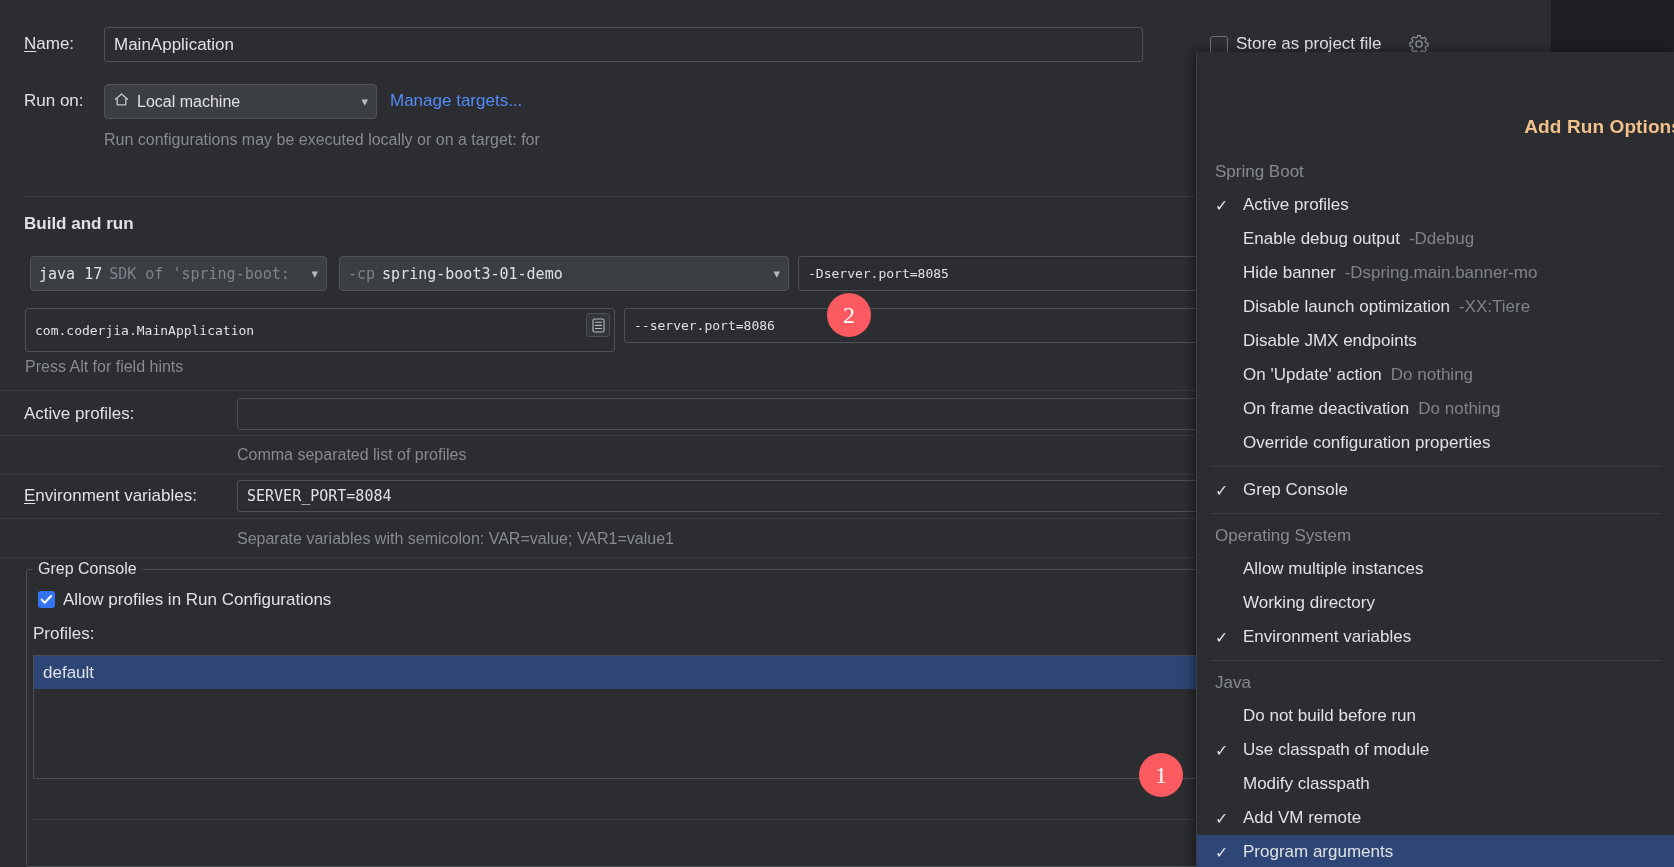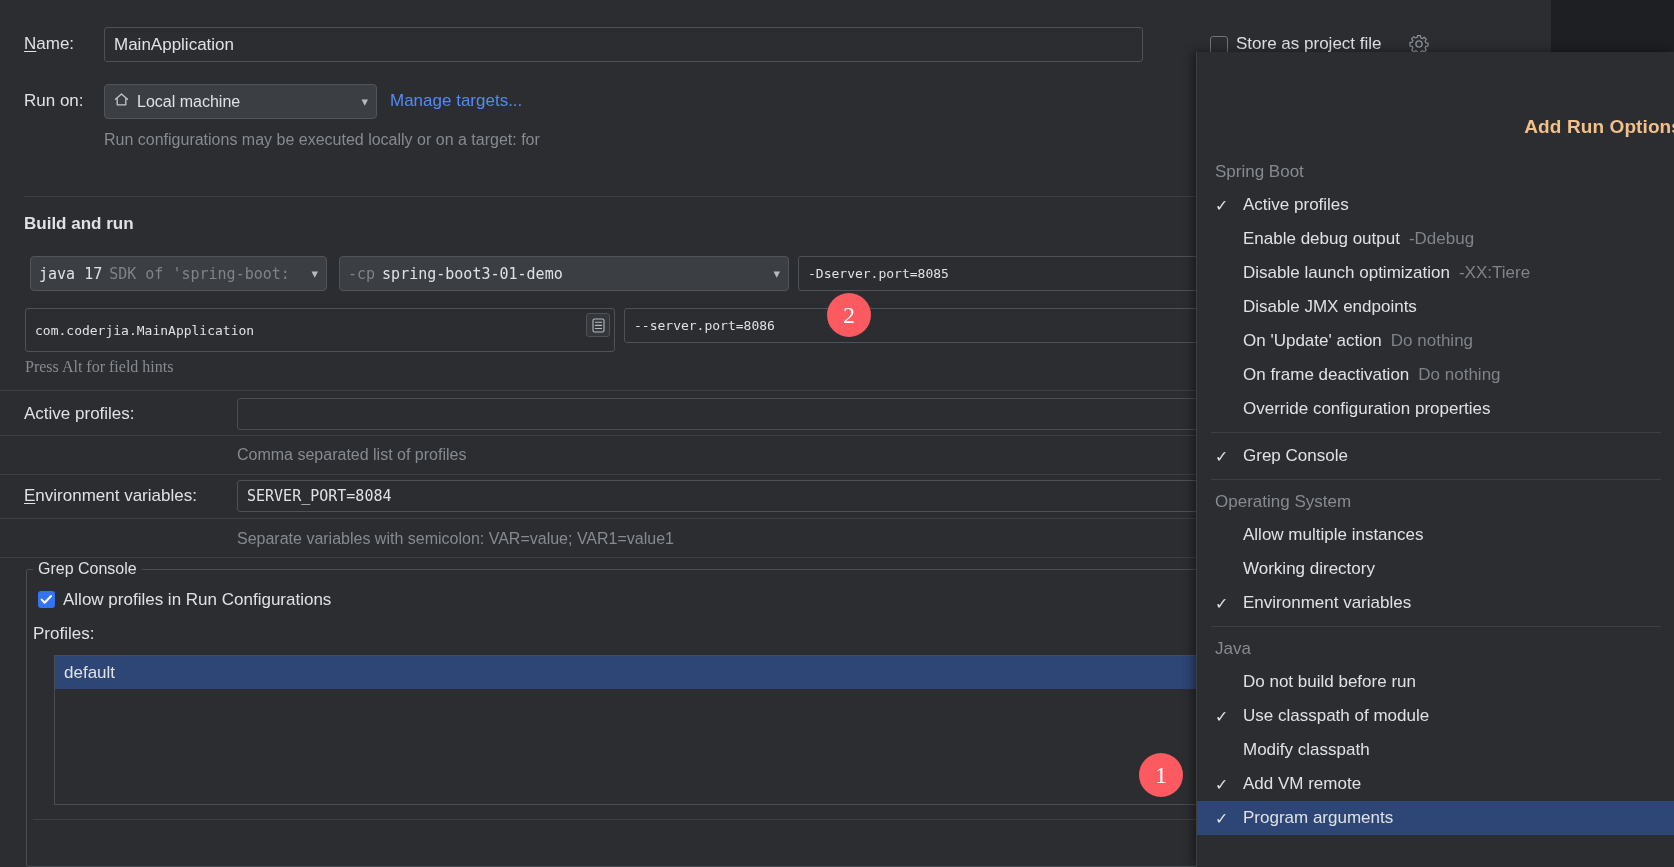--- a/index.html
+++ b/index.html
@@ -272,21 +272,21 @@
     <svg width="13" height="15" viewBox="0 0 13 15">
       <rect x="1" y="1" width="11" height="13" rx="1.5" fill="none" stroke="#b6b9bf" stroke-width="1.1"></rect>
       <path d="M3.4 4.3h6.2M3.4 7.4h6.2M3.4 10.5h6.2" stroke="#b6b9bf" stroke-width="1.1" stroke-linecap="round"></path>
     </svg>
   </div>
 
   <div class="field mono" style="left:624px; top:308px; width:734px; height:35px;">
     <span>--server.port=8086</span>
   </div>
 
-  <div class="hint" style="left:25px; top:357px;font-family:Liberation Serif, serif;">Press Alt for field hints</div>
+  <div class="hint" style="left:25px; top:357px;">Press Alt for field hints</div>
 
   <div class="hr" style="left:0px; top:390px; width:1674px;"></div>
 
   <div class="lbl" style="left:24px; top:404px;">Active profiles:</div>
   <div class="field flat" style="left:237px; top:398px; width:1120px; height:32px;">
     <span></span>
   </div>
 
   <div class="hr" style="left:0px; top:435px; width:1674px;"></div>
 
@@ -310,21 +310,21 @@
 
   <div class="checkbox" style="left:38px; top:591px;">
     <svg width="13" height="11" viewBox="0 0 13 11">
       <path d="M1.6 5.6 4.7 8.8 11.1 2" fill="none" stroke="#ffffff" stroke-width="2" stroke-linecap="round" stroke-linejoin="round"></path>
     </svg>
   </div>
   <div class="lbl" style="left:63px; top:590px;">Allow profiles in Run Configurations</div>
 
   <div class="lbl" style="left:33px; top:624px;">Profiles:</div>
 
-  <div class="listbox" style="left:33px; top:655px; width:1316px; height:150px;margin-left:21px;">
+  <div class="listbox" style="left:33px; top:655px; width:1316px; height:124px;">
     <div class="list-row sel">
       <span>default</span>
     </div>
   </div>
 
   <div class="hr" style="left:33px; top:819px; width:1316px;"></div>
 
   <div class="popup">
     <div class="popup-title" style="right:-8px;">Add Run Options</div>
     <div class="menu" id="menu-root">
@@ -333,20 +333,25 @@
           <span class="mi-check">✓</span>
           <span class="mi-label">Active profiles</span>
         </div>
         <div class="menu-item">
           <span class="mi-check"></span>
           <span class="mi-label">Enable debug output</span>
           <span class="mi-sub">-Ddebug</span>
         </div>
         <div class="menu-item">
           <span class="mi-check"></span>
+          <span class="mi-label">Hide banner</span>
+          <span class="mi-sub">-Dspring.main.banner-mo</span>
+        </div>
+        <div class="menu-item">
+          <span class="mi-check"></span>
           <span class="mi-label">Disable launch optimization</span>
           <span class="mi-sub">-XX:Tiere</span>
         </div>
         <div class="menu-item">
           <span class="mi-check"></span>
           <span class="mi-label">Disable JMX endpoints</span>
         </div>
         <div class="menu-item">
           <span class="mi-check"></span>
           <span class="mi-label">On 'Update' action</span>

